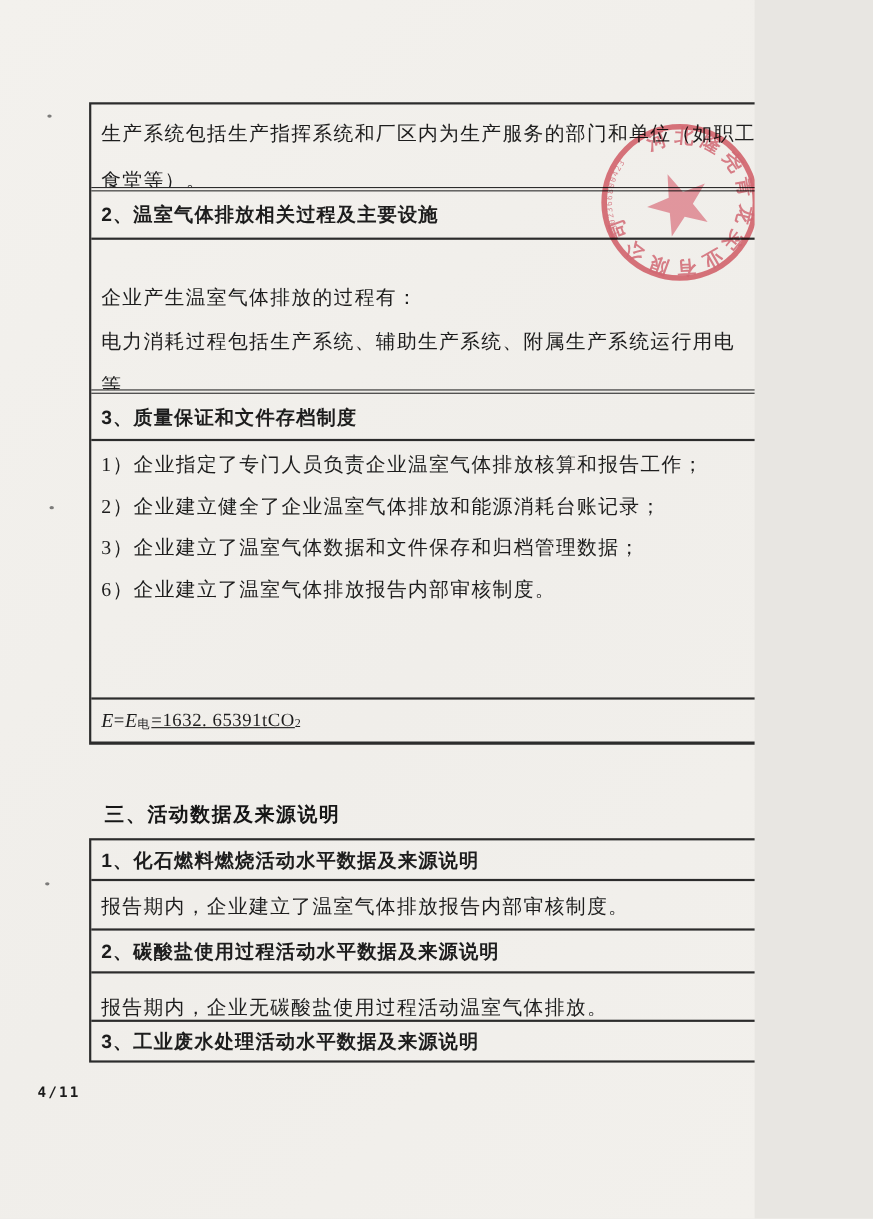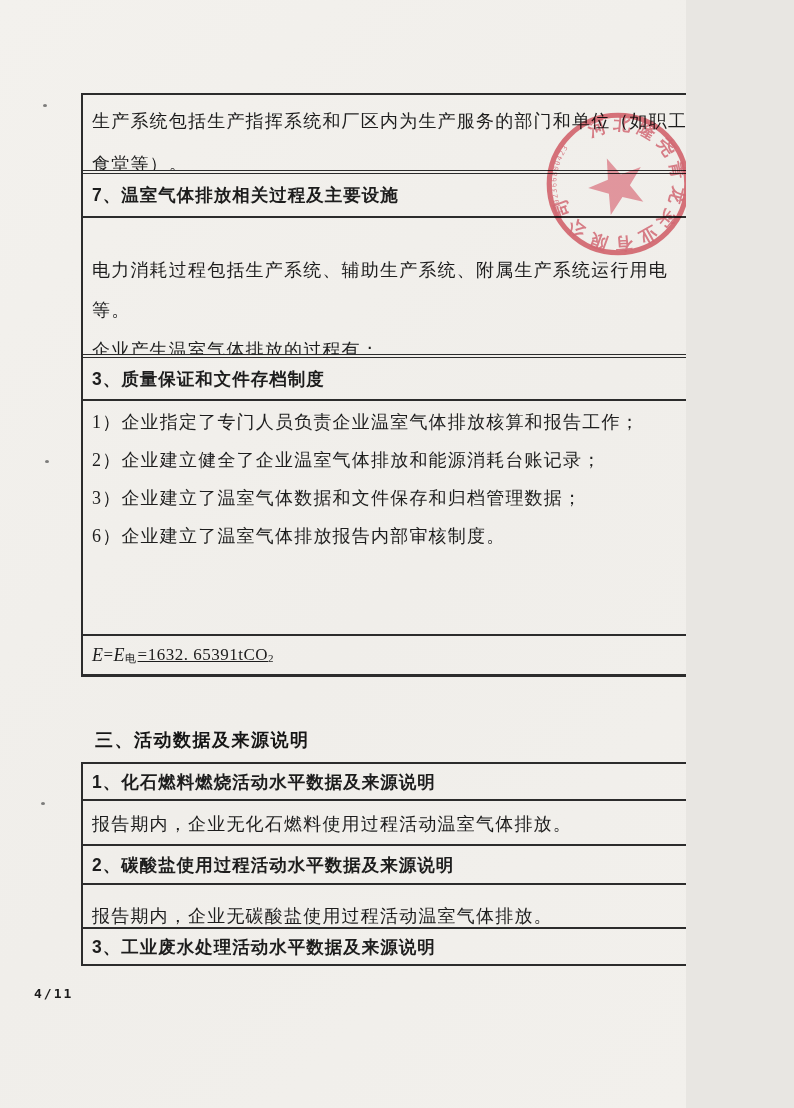--- a/index.html
+++ b/index.html
@@ -68,25 +68,25 @@
 
   <div class="margin-dot" style="left:43px;top:104px"></div>
   <div class="margin-dot" style="left:45px;top:460px"></div>
   <div class="margin-dot" style="left:41px;top:802px"></div>
 
   <div class="tbl t1">
     <div class="row cell lh43" style="height:75px;padding-top:5px">
       <p>生产系统包括生产指挥系统和厂区内为生产服务的部门和单位（如职工食堂等）。</p>
     </div>
     <div class="row hdr" style="height:46px">
-      <span>7、温室气体排放相关过程及主要设施</span>
+      <span>2、温室气体排放相关过程及主要设施</span>
     </div>
     <div class="row cell" style="height:138px;padding-top:32px">
+      <p>企业产生温室气体排放的过程有：</p>
       <p>电力消耗过程包括生产系统、辅助生产系统、附属生产系统运行用电等。</p>
-      <p>企业产生温室气体排放的过程有：</p>
     </div>
     <div class="row hdr" style="height:45px">
       <span>3、质量保证和文件存档制度</span>
     </div>
     <div class="row cell" style="height:235px;padding-top:2px">
       <div class="items">
         <div>1）企业指定了专门人员负责企业温室气体排放核算和报告工作；</div>
         <div>2）企业建立健全了企业温室气体排放和能源消耗台账记录；</div>
         <div>3）企业建立了温室气体数据和文件保存和归档管理数据；</div>
         <div>6）企业建立了温室气体排放报告内部审核制度。</div>
@@ -102,21 +102,21 @@
     </div>
   </div>
 
   <div class="part-heading">三、活动数据及来源说明</div>
 
   <div class="tbl t2">
     <div class="row hdr" style="height:35px">
       <span>1、化石燃料燃烧活动水平数据及来源说明</span>
     </div>
     <div class="row cell" style="height:45px;padding-top:3px">
-      <p>报告期内，企业无化石燃料使用过程活动温室气体排放。</p>
+      <p>报告期内，企业建立了温室气体排放报告内部审核制度。</p>
     </div>
     <div class="row hdr" style="height:39px">
       <span>2、碳酸盐使用过程活动水平数据及来源说明</span>
     </div>
     <div class="row cell" style="height:44px;padding-top:11px">
       <p>报告期内，企业无碳酸盐使用过程活动温室气体排放。</p>
     </div>
     <div class="row hdr" style="height:37px">
       <span>3、工业废水处理活动水平数据及来源说明</span>
     </div>

